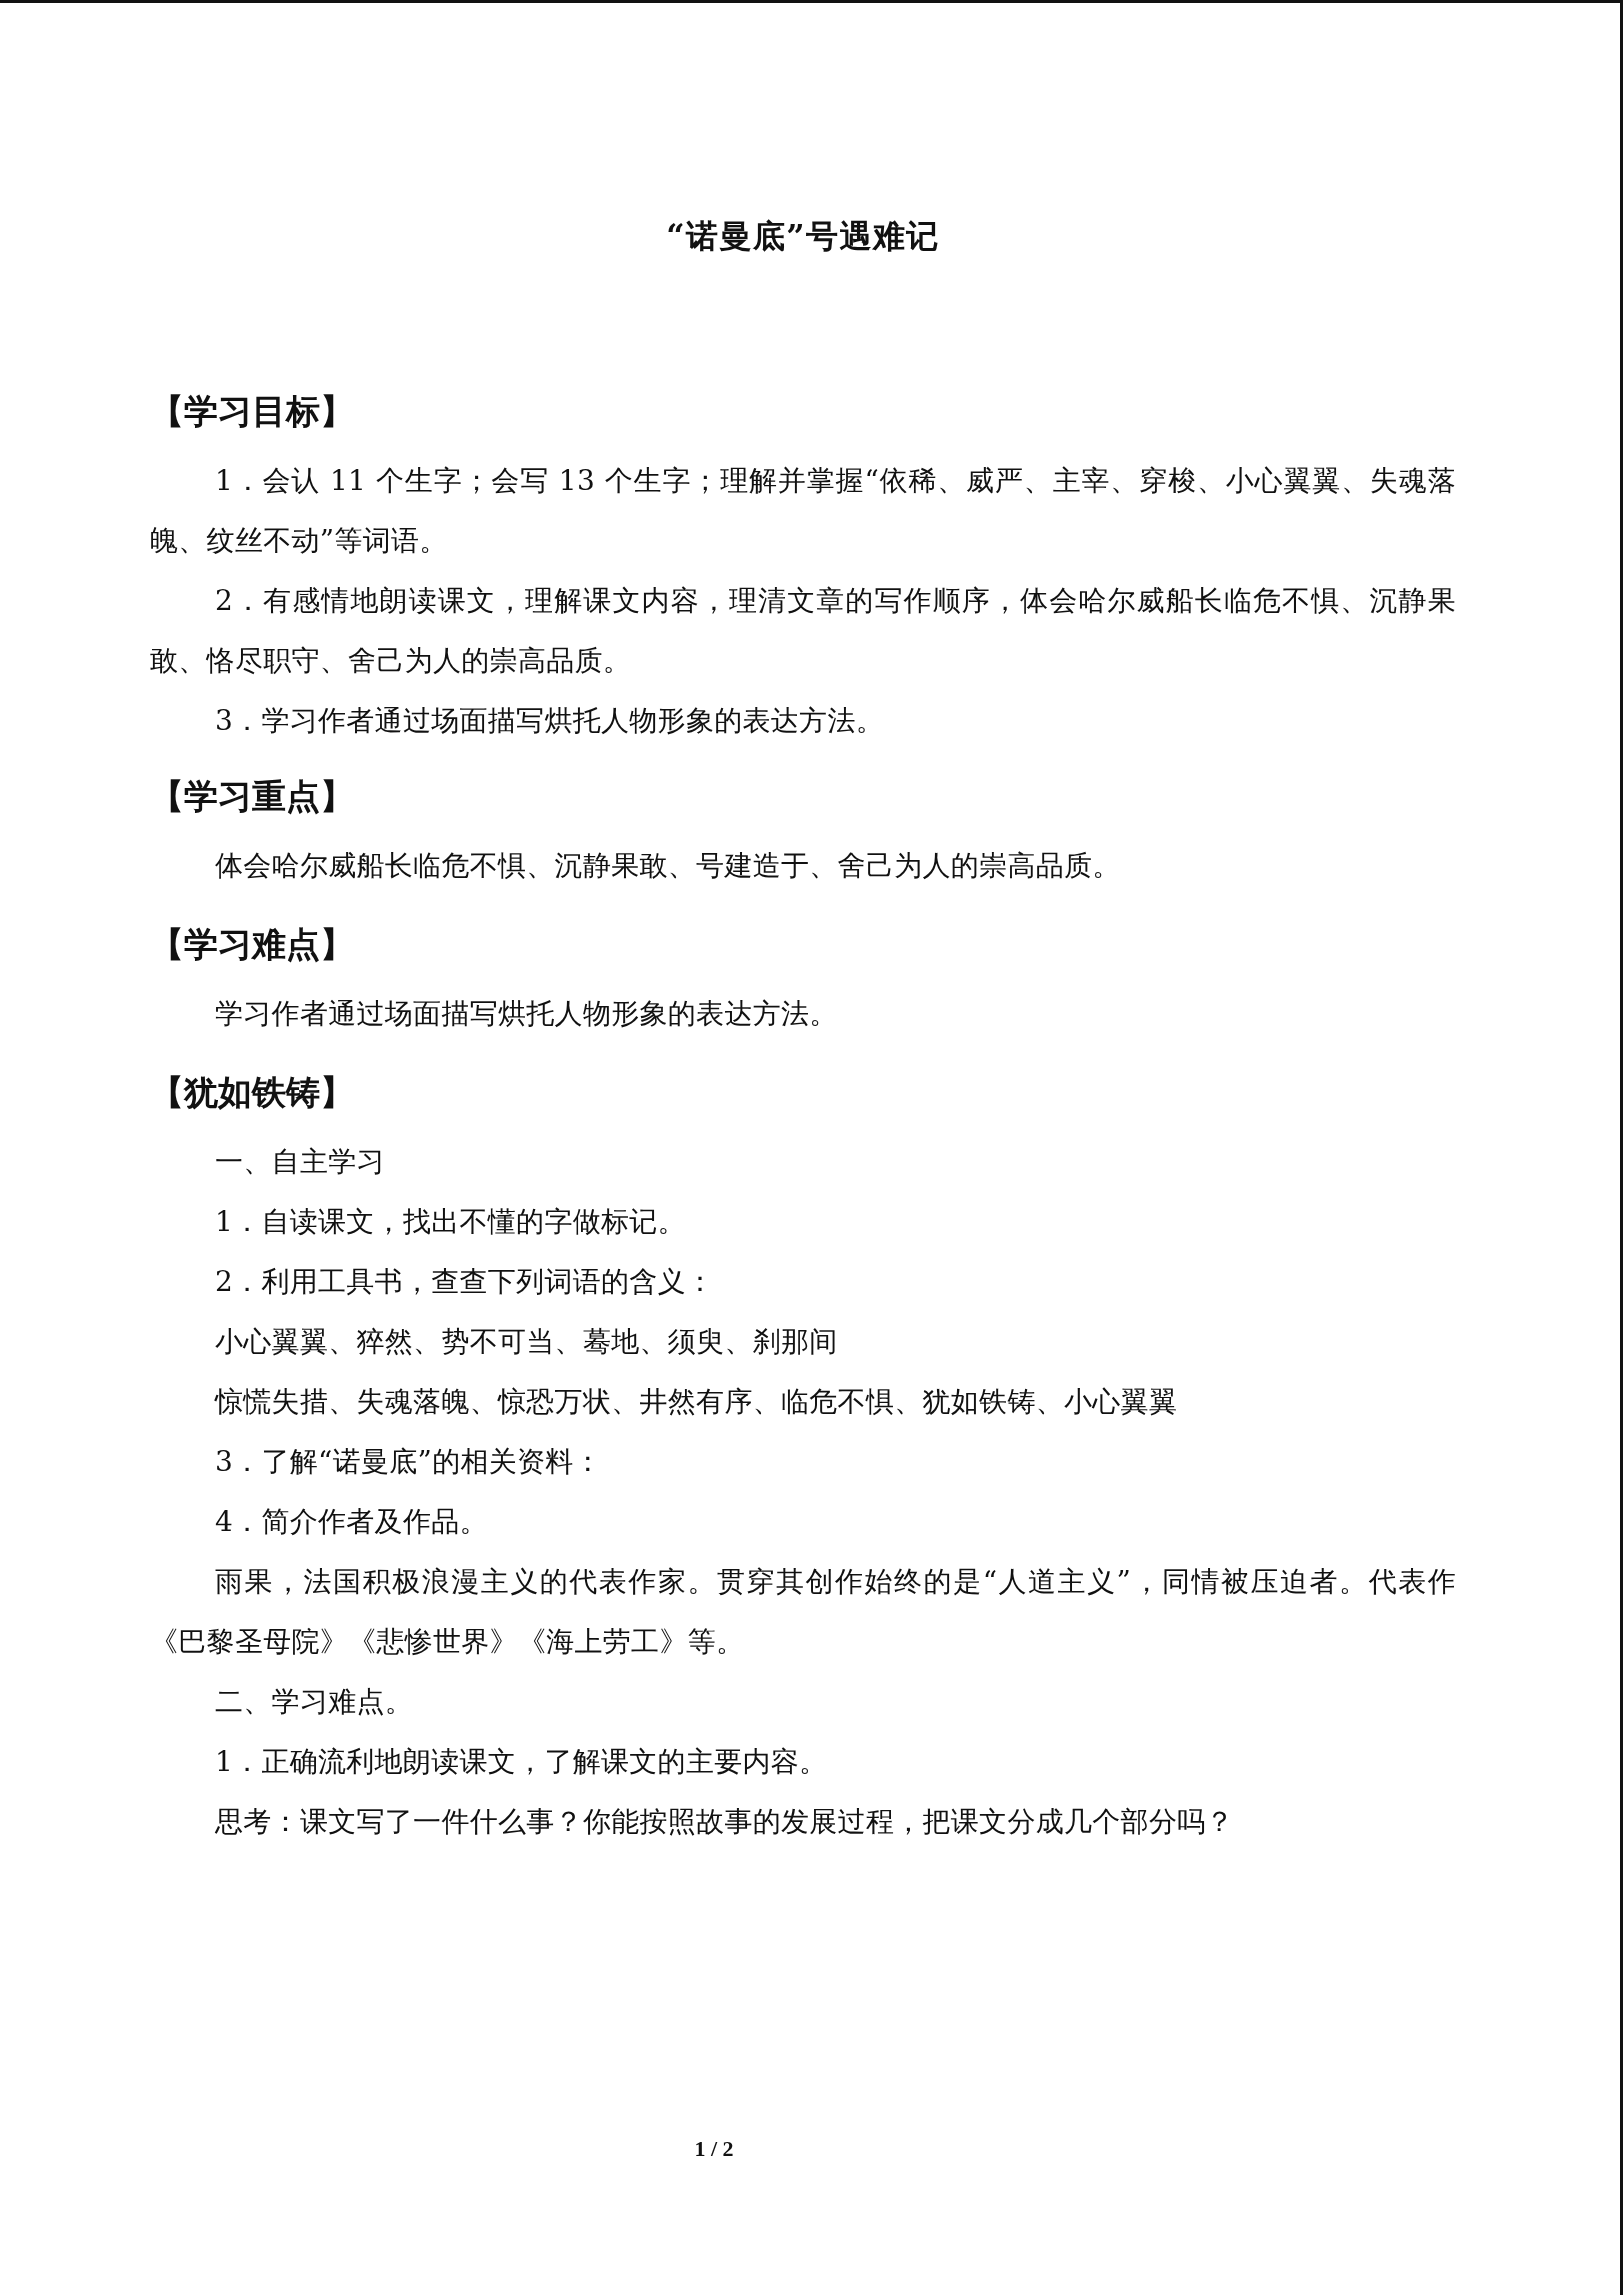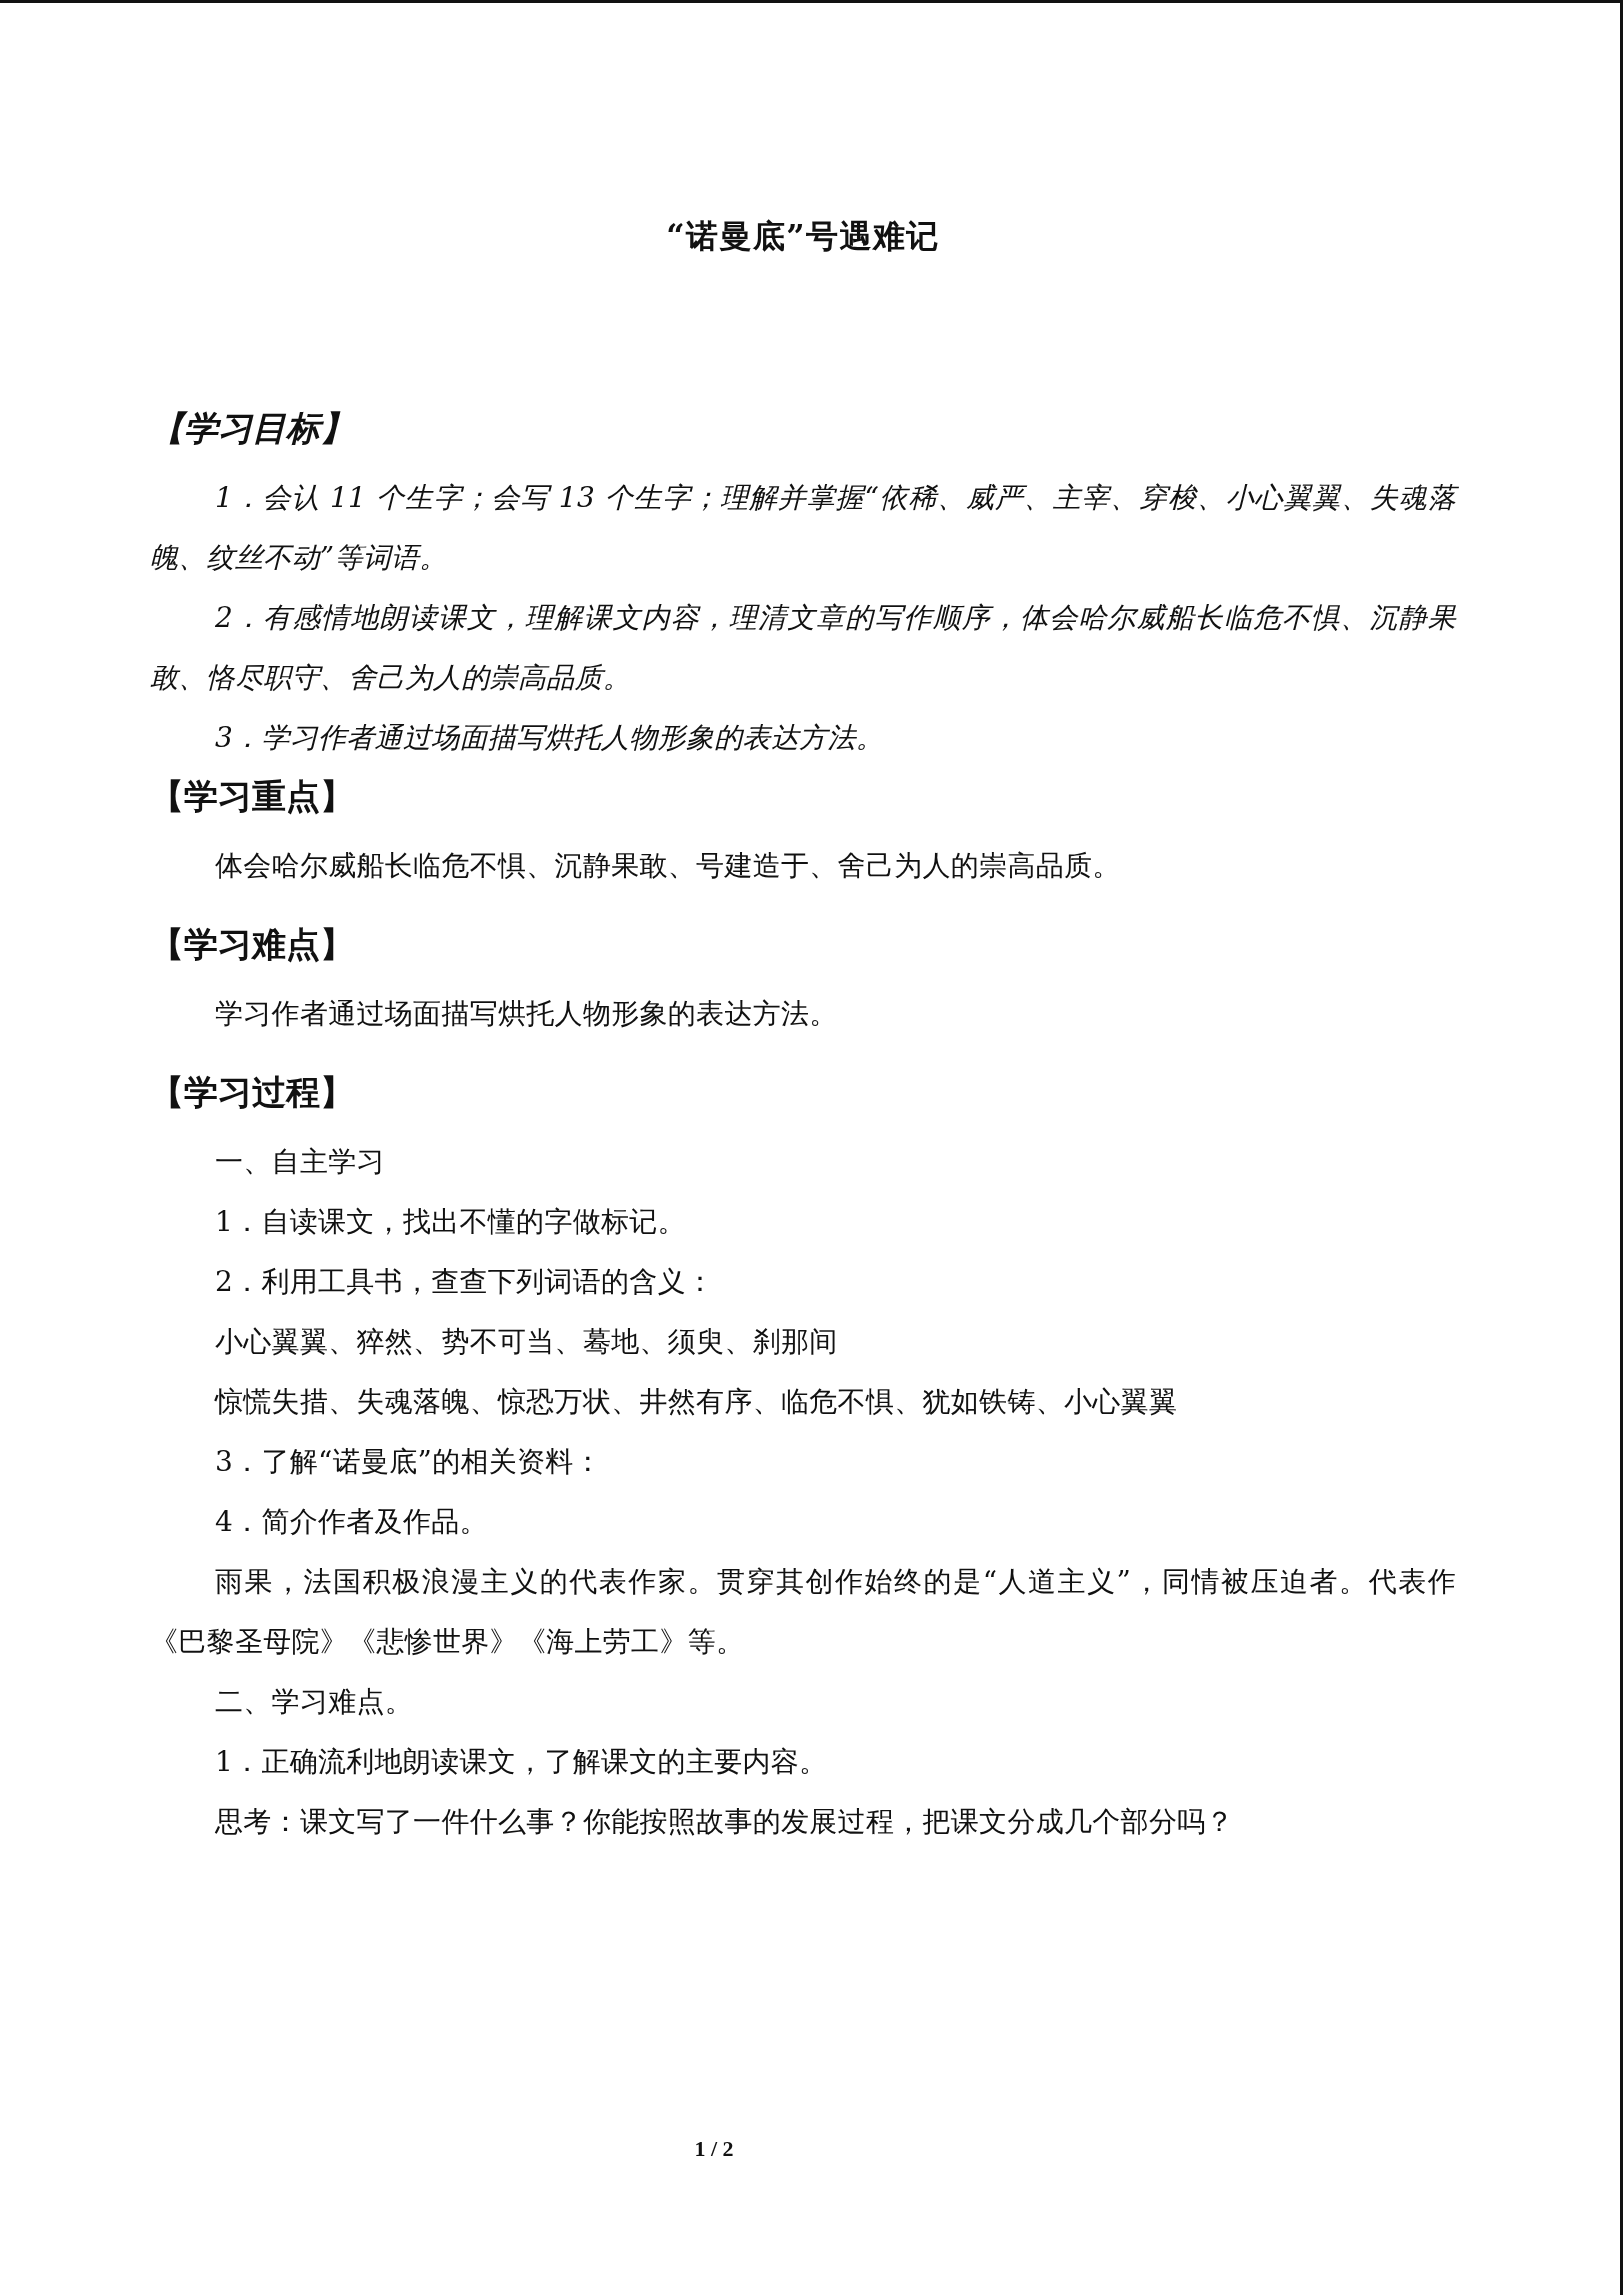--- a/index.html
+++ b/index.html
@@ -81,21 +81,21 @@
 </head>
 <body>
 
 <div class="top-border"></div>
 <div class="right-border"></div>
 
 <div class="page">
 
   <div class="title">“诺曼底”号遇难记</div>
 
-  <div class="section" style="top:404px;font-style:italic;">
+  <div class="section" style="top:387px;">
     <h2 class="section-heading">【学习目标】</h2>
     <div style="margin-top:16.4px;">
       <p class="para">1．会认 11 个生字；会写 13 个生字；理解并掌握“依稀、威严、主宰、穿梭、小心翼翼、失魂落魄、纹丝不动”等词语。</p>
       <p class="para">2．有感情地朗读课文，理解课文内容，理清文章的写作顺序，体会哈尔威船长临危不惧、沉静果敢、恪尽职守、舍己为人的崇高品质。</p>
       <p class="para">3．学习作者通过场面描写烘托人物形象的表达方法。</p>
     </div>
   </div>
 
   <div class="section" style="top:772px;">
     <h2 class="section-heading">【学习重点】</h2>
@@ -105,21 +105,21 @@
   </div>
 
   <div class="section" style="top:920px;">
     <h2 class="section-heading">【学习难点】</h2>
     <div style="margin-top:16.4px;">
       <p class="para">学习作者通过场面描写烘托人物形象的表达方法。</p>
     </div>
   </div>
 
   <div class="section" style="top:1068px;">
-    <h2 class="section-heading">【学习过程】</h2>
+    <h2 class="section-heading">【犹如铁铸】</h2>
     <div style="margin-top:16.4px;">
       <p class="para">一、自主学习</p>
       <p class="para">1．自读课文，找出不懂的字做标记。</p>
       <p class="para">2．利用工具书，查查下列词语的含义：</p>
       <p class="para">小心翼翼、猝然、势不可当、蓦地、须臾、刹那间</p>
       <p class="para">惊慌失措、失魂落魄、惊恐万状、井然有序、临危不惧、犹如铁铸、小心翼翼</p>
       <p class="para">3．了解“诺曼底”的相关资料：</p>
       <p class="para">4．简介作者及作品。</p>
       <p class="para">雨果，法国积极浪漫主义的代表作家。贯穿其创作始终的是“人道主义”，同情被压迫者。代表作《巴黎圣母院》《悲惨世界》《海上劳工》等。</p>
       <p class="para">二、学习难点。</p>

